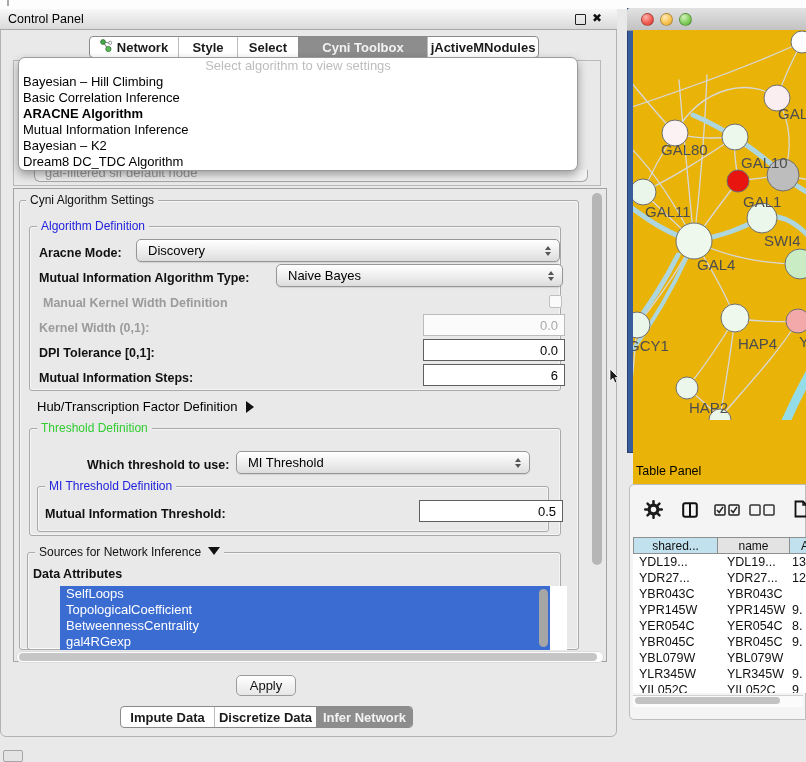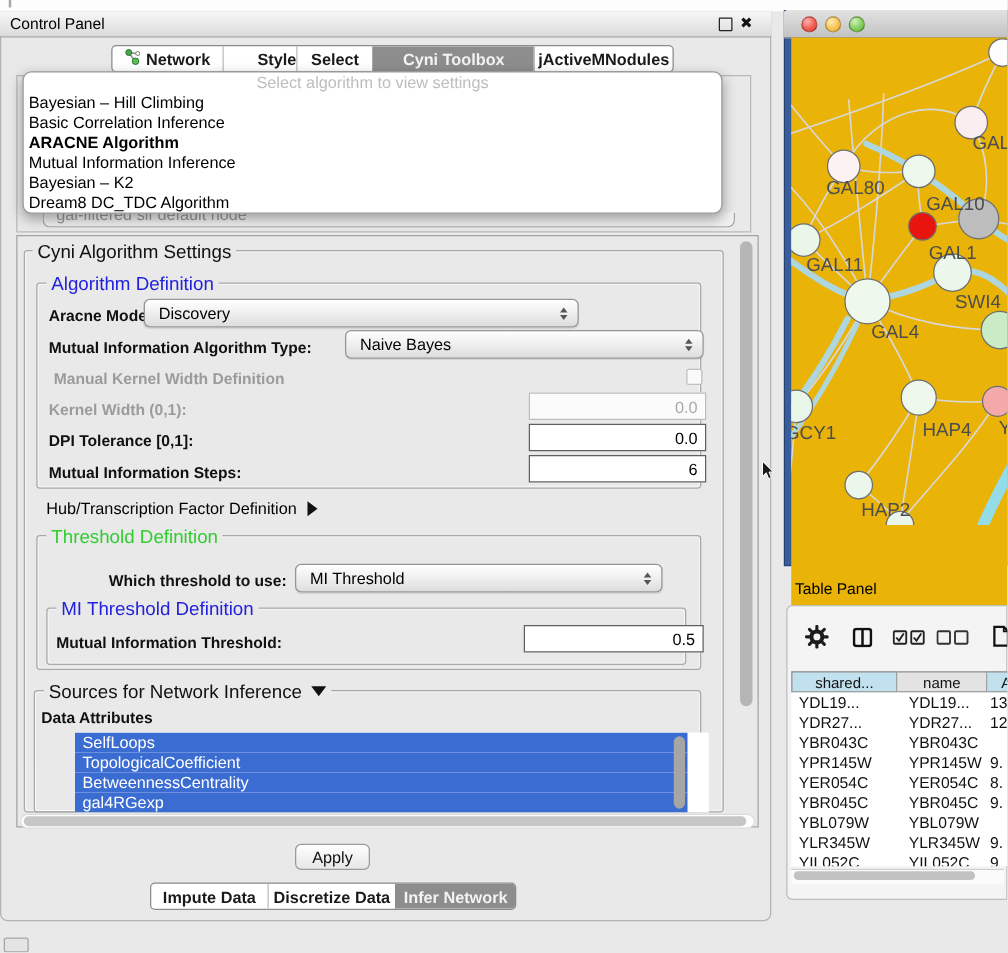--- a/index.html
+++ b/index.html
@@ -41,21 +41,21 @@
   .combostrip span{position:relative;top:-7px;left:10px;font-size:13px;color:#9a9a9a;}
 
   
   .scrollpane{left:13px;top:188px;width:594px;height:474px;border:1px solid #a3a3a3;background:#e9e9e9;box-sizing:border-box;}
   .vthumb{left:592px;top:193px;width:10px;height:372px;background:#b6b6b6;border-radius:5px;}
   .hsb-track{left:16px;top:651px;width:588px;height:12px;background:#fdfdfd;border:1px solid #dcdcdc;
              border-radius:7px;box-sizing:border-box;}
   .hsb-thumb{left:19px;top:653px;width:578px;height:8px;background:#c6c6c6;border-radius:4px;}
 
   .groupbox{border:1px solid #a9a9a9;border-radius:3px;box-shadow:inset 0 0 0 1px rgba(255,255,255,.55);box-sizing:border-box;}
-  .gtitle{font-size:15px;background:#e9e9e9;padding:0 4px;white-space:nowrap;z-index:3;}
+  .gtitle{font-size:12px;background:#e9e9e9;padding:0 4px;white-space:nowrap;z-index:3;}
   .blue{color:#2222dd;}
   .green{color:#30cc30;}
 
   .lbl{font-size:12.5px;font-weight:bold;color:#111;white-space:nowrap;}
   .lbl.dis{color:#9b9b9b;}
 
   .combo{background:linear-gradient(#ffffff,#eaeaea 65%,#dcdcdc);border:1px solid #969696;border-radius:5px;
          font-size:13px;display:flex;align-items:center;box-sizing:border-box;box-shadow:0 1px 1px rgba(0,0,0,.10);}
   .combo .ct{padding-left:11px;flex:1;color:#000;}
   .spin{width:15px;display:flex;flex-direction:column;align-items:center;gap:2px;margin-right:4px;}
@@ -138,21 +138,21 @@
         <svg width="12" height="13" viewBox="0 0 12 13">
           <line x1="3" y1="3" x2="8" y2="10" stroke="#8b8b8b" stroke-width="1.2"></line>
           <line x1="3" y1="3" x2="10" y2="4" stroke="#8b8b8b" stroke-width="1.2"></line>
           <circle cx="3" cy="3" r="2.4" fill="#46a94b" stroke="#2c7330" stroke-width="0.8"></circle>
           <circle cx="8.4" cy="10" r="2.6" fill="#5cbd57" stroke="#2c7330" stroke-width="0.8"></circle>
           <circle cx="10.2" cy="3.8" r="1.6" fill="#fff" stroke="#7a7a7a" stroke-width="0.8"></circle>
         </svg>
       </span>
       <span>Network</span>
     </div>
-    <div class="tab" style="width:58px;justify-content:flex-end;">
+    <div class="tab" style="width:58px;">
         <span>Style</span>
       </div>
     <div class="tab" style="width:60px;">
         <span>Select</span>
       </div>
     <div class="tab sel" style="width:128px;">
         <span>Cyni Toolbox</span>
       </div>
     <div class="tab" style="width:110px;">
         <span>jActiveMNodules</span>
@@ -177,21 +177,21 @@
   <div class="abs scrollpane"></div>
   <div class="abs vthumb"></div>
 
   <div class="abs groupbox" style="left:19px;top:200px;width:560px;height:450px;"></div>
   <div class="abs gtitle" style="left:26px;top:193px;">Cyni Algorithm Settings</div>
 
   <div class="abs groupbox" style="left:29px;top:226px;width:532px;height:165px;"></div>
   <div class="abs gtitle blue" style="left:37px;top:219px;">Algorithm Definition</div>
 
   <div class="abs lbl" style="left:39px;top:246px;">Aracne Mode:</div>
-  <div class="abs combo" style="left:115px;top:239px;width:348px;height:23px;align-items:center;">
+  <div class="abs combo" style="left:136px;top:239px;width:424px;height:23px;align-items:center;">
     <span class="ct">Discovery</span>
     <span class="spin">
         <i class="up"></i>
         <i class="dn"></i>
       </span>
   </div>
 
   <div class="abs lbl" style="left:39px;top:271px;">Mutual Information Algorithm Type:</div>
   <div class="abs combo" style="left:276px;top:264px;width:287px;height:23px;">
     <span class="ct">Naive Bayes</span>

